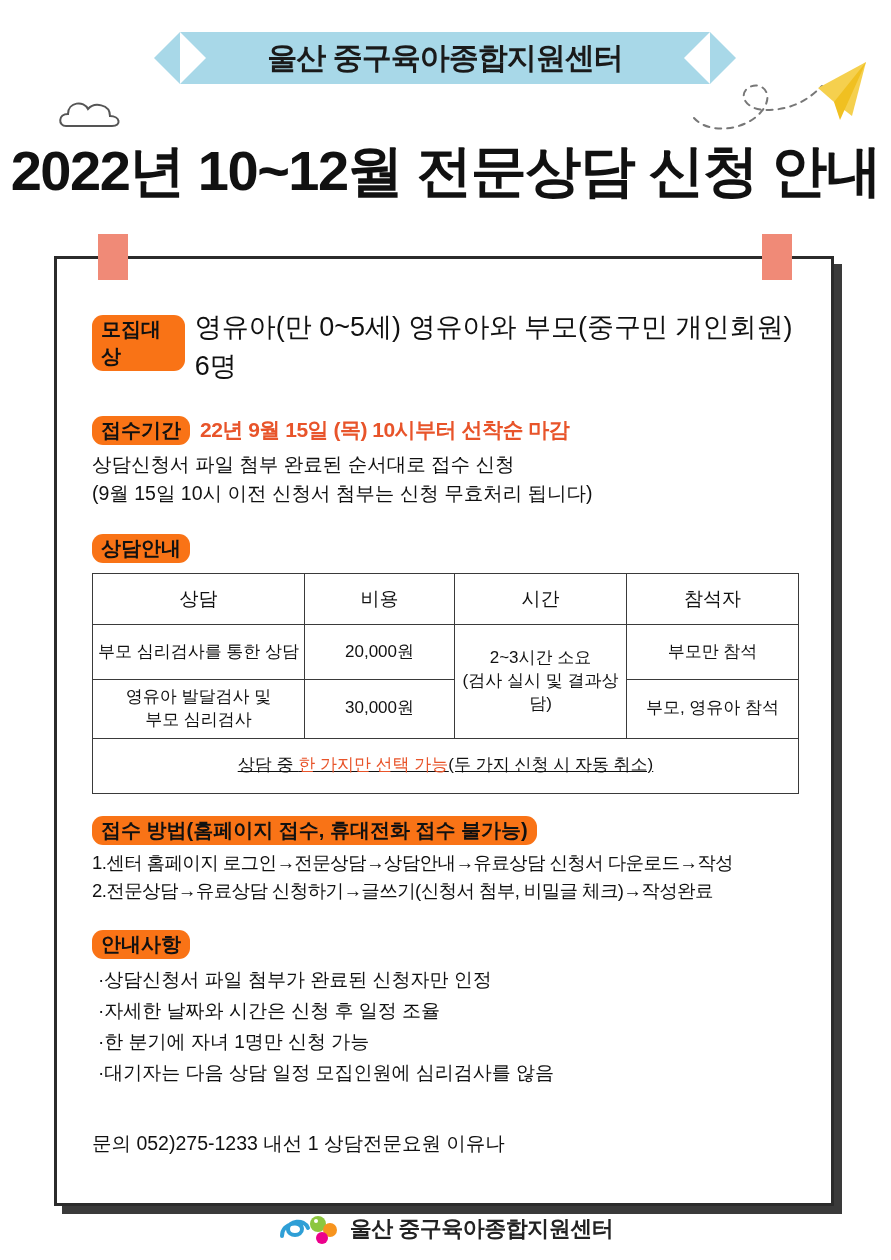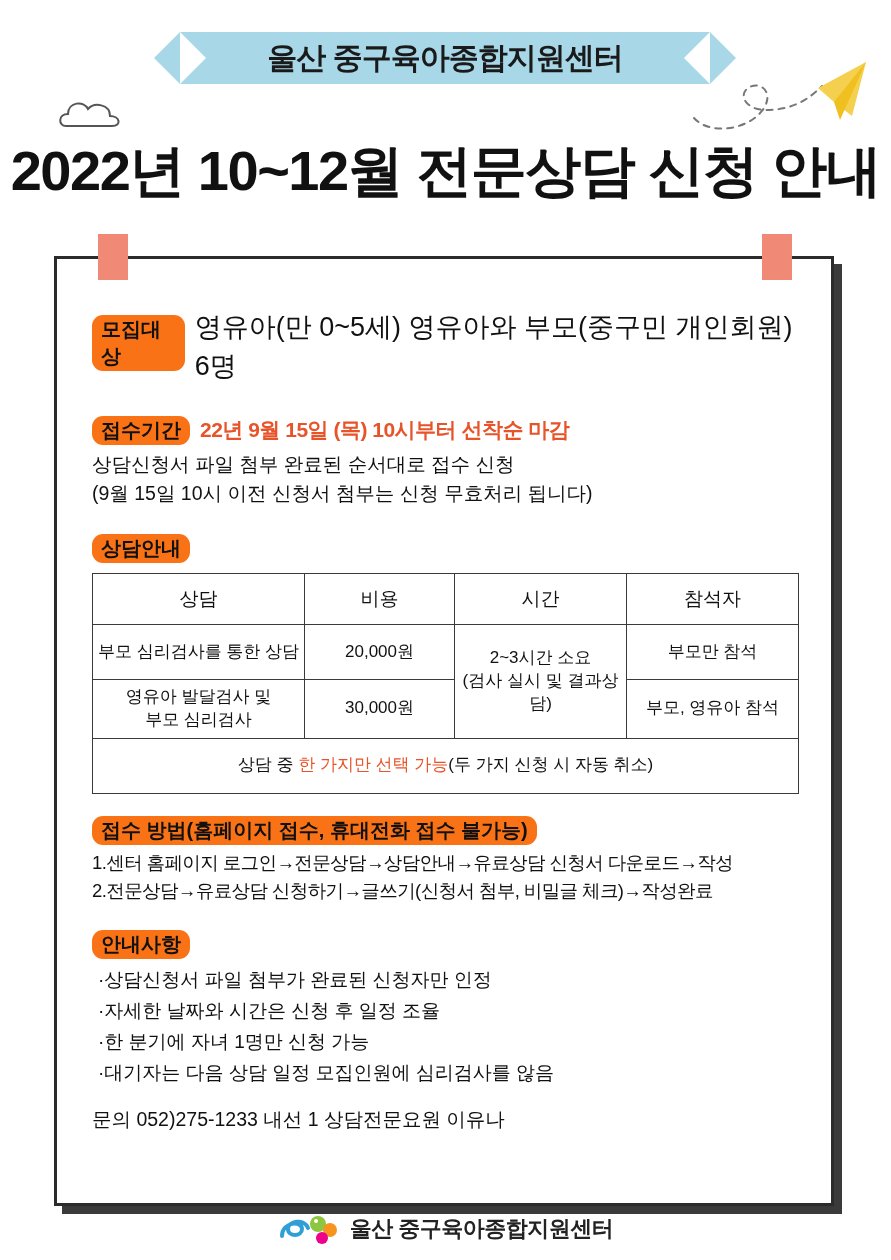--- a/index.html
+++ b/index.html
@@ -204,20 +204,21 @@
   }
   table.consult th {
     height: 38px;
     font-weight: normal;
     font-size: 19px;
   }
   table.consult td { height: 42px; }
   td.note {
     font-size: 16px;
     height: 36px;
+    text-decoration: underline;
   }
   .note-em { color: #e8542a; }
 
   .sec-apply { margin-top: 22px; }
   .apply-lines {
     margin-top: 4px;
     font-size: 18.5px;
     line-height: 1.5;
     color: #111;
     letter-spacing: -0.6px;
@@ -226,21 +227,21 @@
   .sec-notice { margin-top: 26px; }
   .notice-lines {
     margin-top: 6px;
     font-size: 19px;
     line-height: 1.62;
     color: #111;
     padding-left: 6px;
   }
 
   .contact {
-    margin-top: 18px;
+    margin-top: 42px;
     font-size: 19.5px;
     color: #111;
   }
 
   
   .footer {
     position: absolute;
     left: 0;
     bottom: 8px;
     width: 891px;

